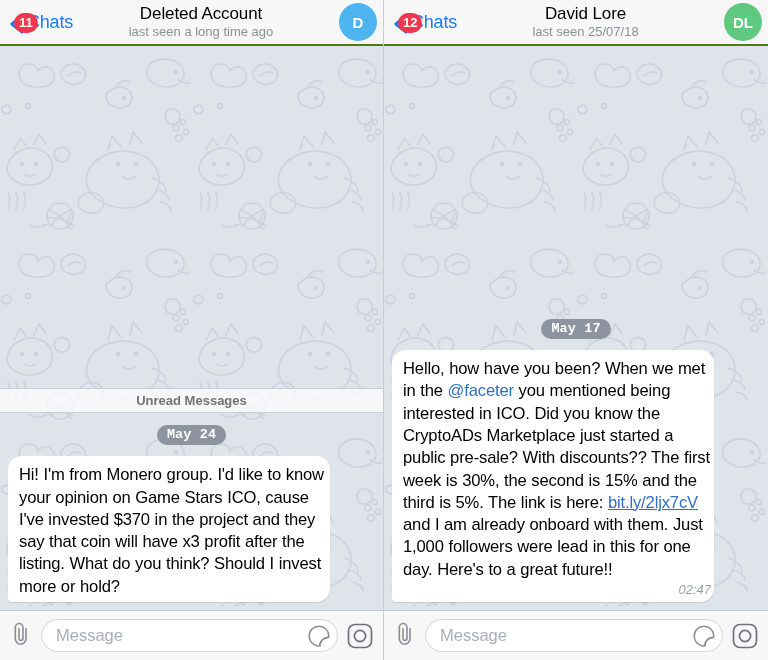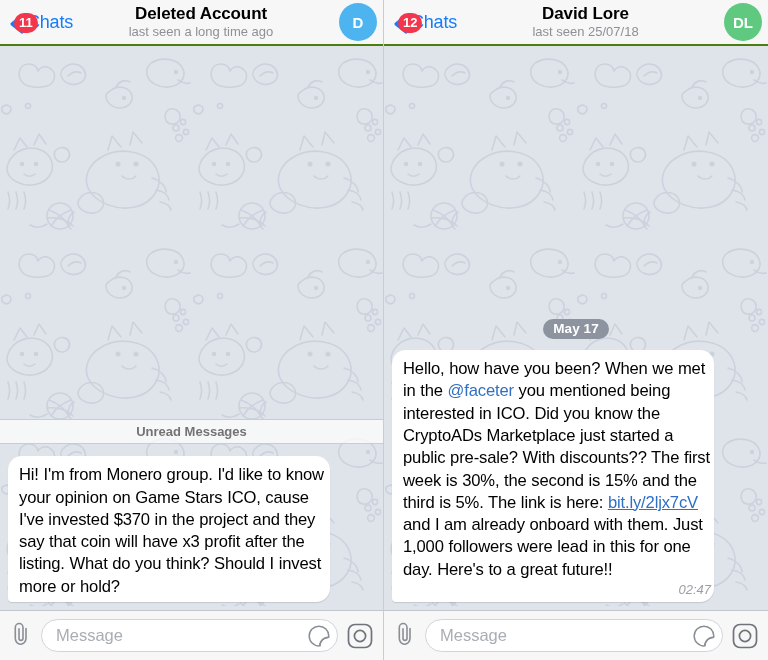--- a/index.html
+++ b/index.html
@@ -43,21 +43,21 @@
     display: flex; align-items: center; justify-content: center;
     padding: 0 5px; z-index: 2;
   }
   .title-wrap {
     flex: 1 1 auto; text-align: center;
     display: flex; flex-direction: column;
     align-items: center; justify-content: center;
     margin-left: -10px;
   }
   .title {
-    font-size: 17px; font-weight: bold; color: #000;
+    font-size: 17px; font-weight: normal; color: #000;
     line-height: 19px; letter-spacing: -0.1px;
   }
   .subtitle {
     font-size: 13px; color: #8d9096; line-height: 16px;
     margin-top: 1px;
   }
   .avatar {
     width: 38px; height: 38px; border-radius: 50%;
     display: flex; align-items: center; justify-content: center;
     color: #fff; font-size: 15px; font-weight: bold;
@@ -80,21 +80,21 @@
 
   .unread-bar {
     background: rgba(255,255,255,0.72);
     border-top: 1px solid #c8ccd4;
     border-bottom: 1px solid #c8ccd4;
     text-align: center; padding: 4px 0;
     font-size: 13px; color: #737373;
     margin-bottom: 12px;
     font-weight: bold;
   }
-  .date-row { text-align: center; margin-bottom: 11px; }
+  .date-row { text-align: center; margin-bottom: 11px; font-family: Liberation Mono, monospace; }
   .date-pill {
     display: inline-block;
     background: #8d949f; color: #fff;
     font-size: 13.5px; font-weight: bold;
     border-radius: 11px; padding: 2px 10px 3px;
     letter-spacing: 0.1px;
   }
 
   .bubble-row { display: flex; padding: 0 8px; }
   .bubble {
@@ -215,20 +215,23 @@
                 <path d="M24 146c2 6 2 12 0 17"></path>
               </g>
             </pattern>
           </defs>
           <rect width="384" height="560" fill="url(#pat0)"></rect>
         </svg>
       </div>
 
       <div class="chat-inner">
         <div class="unread-bar">Unread Messages</div>
+        <div class="date-row">
+          <span class="date-pill">May 24</span>
+        </div>
         <div class="bubble-row">
           <div class="bubble">
             <p>Hi! I'm from Monero group. I'd like to know your opinion on Game Stars ICO, cause I've invested $370 in the project and they say that coin will have x3 profit after the listing. What do you think? Should I invest more or hold?</p>
           </div>
         </div>
       </div>
     </div>
 
     <div class="inputbar">
       <span class="clip">

